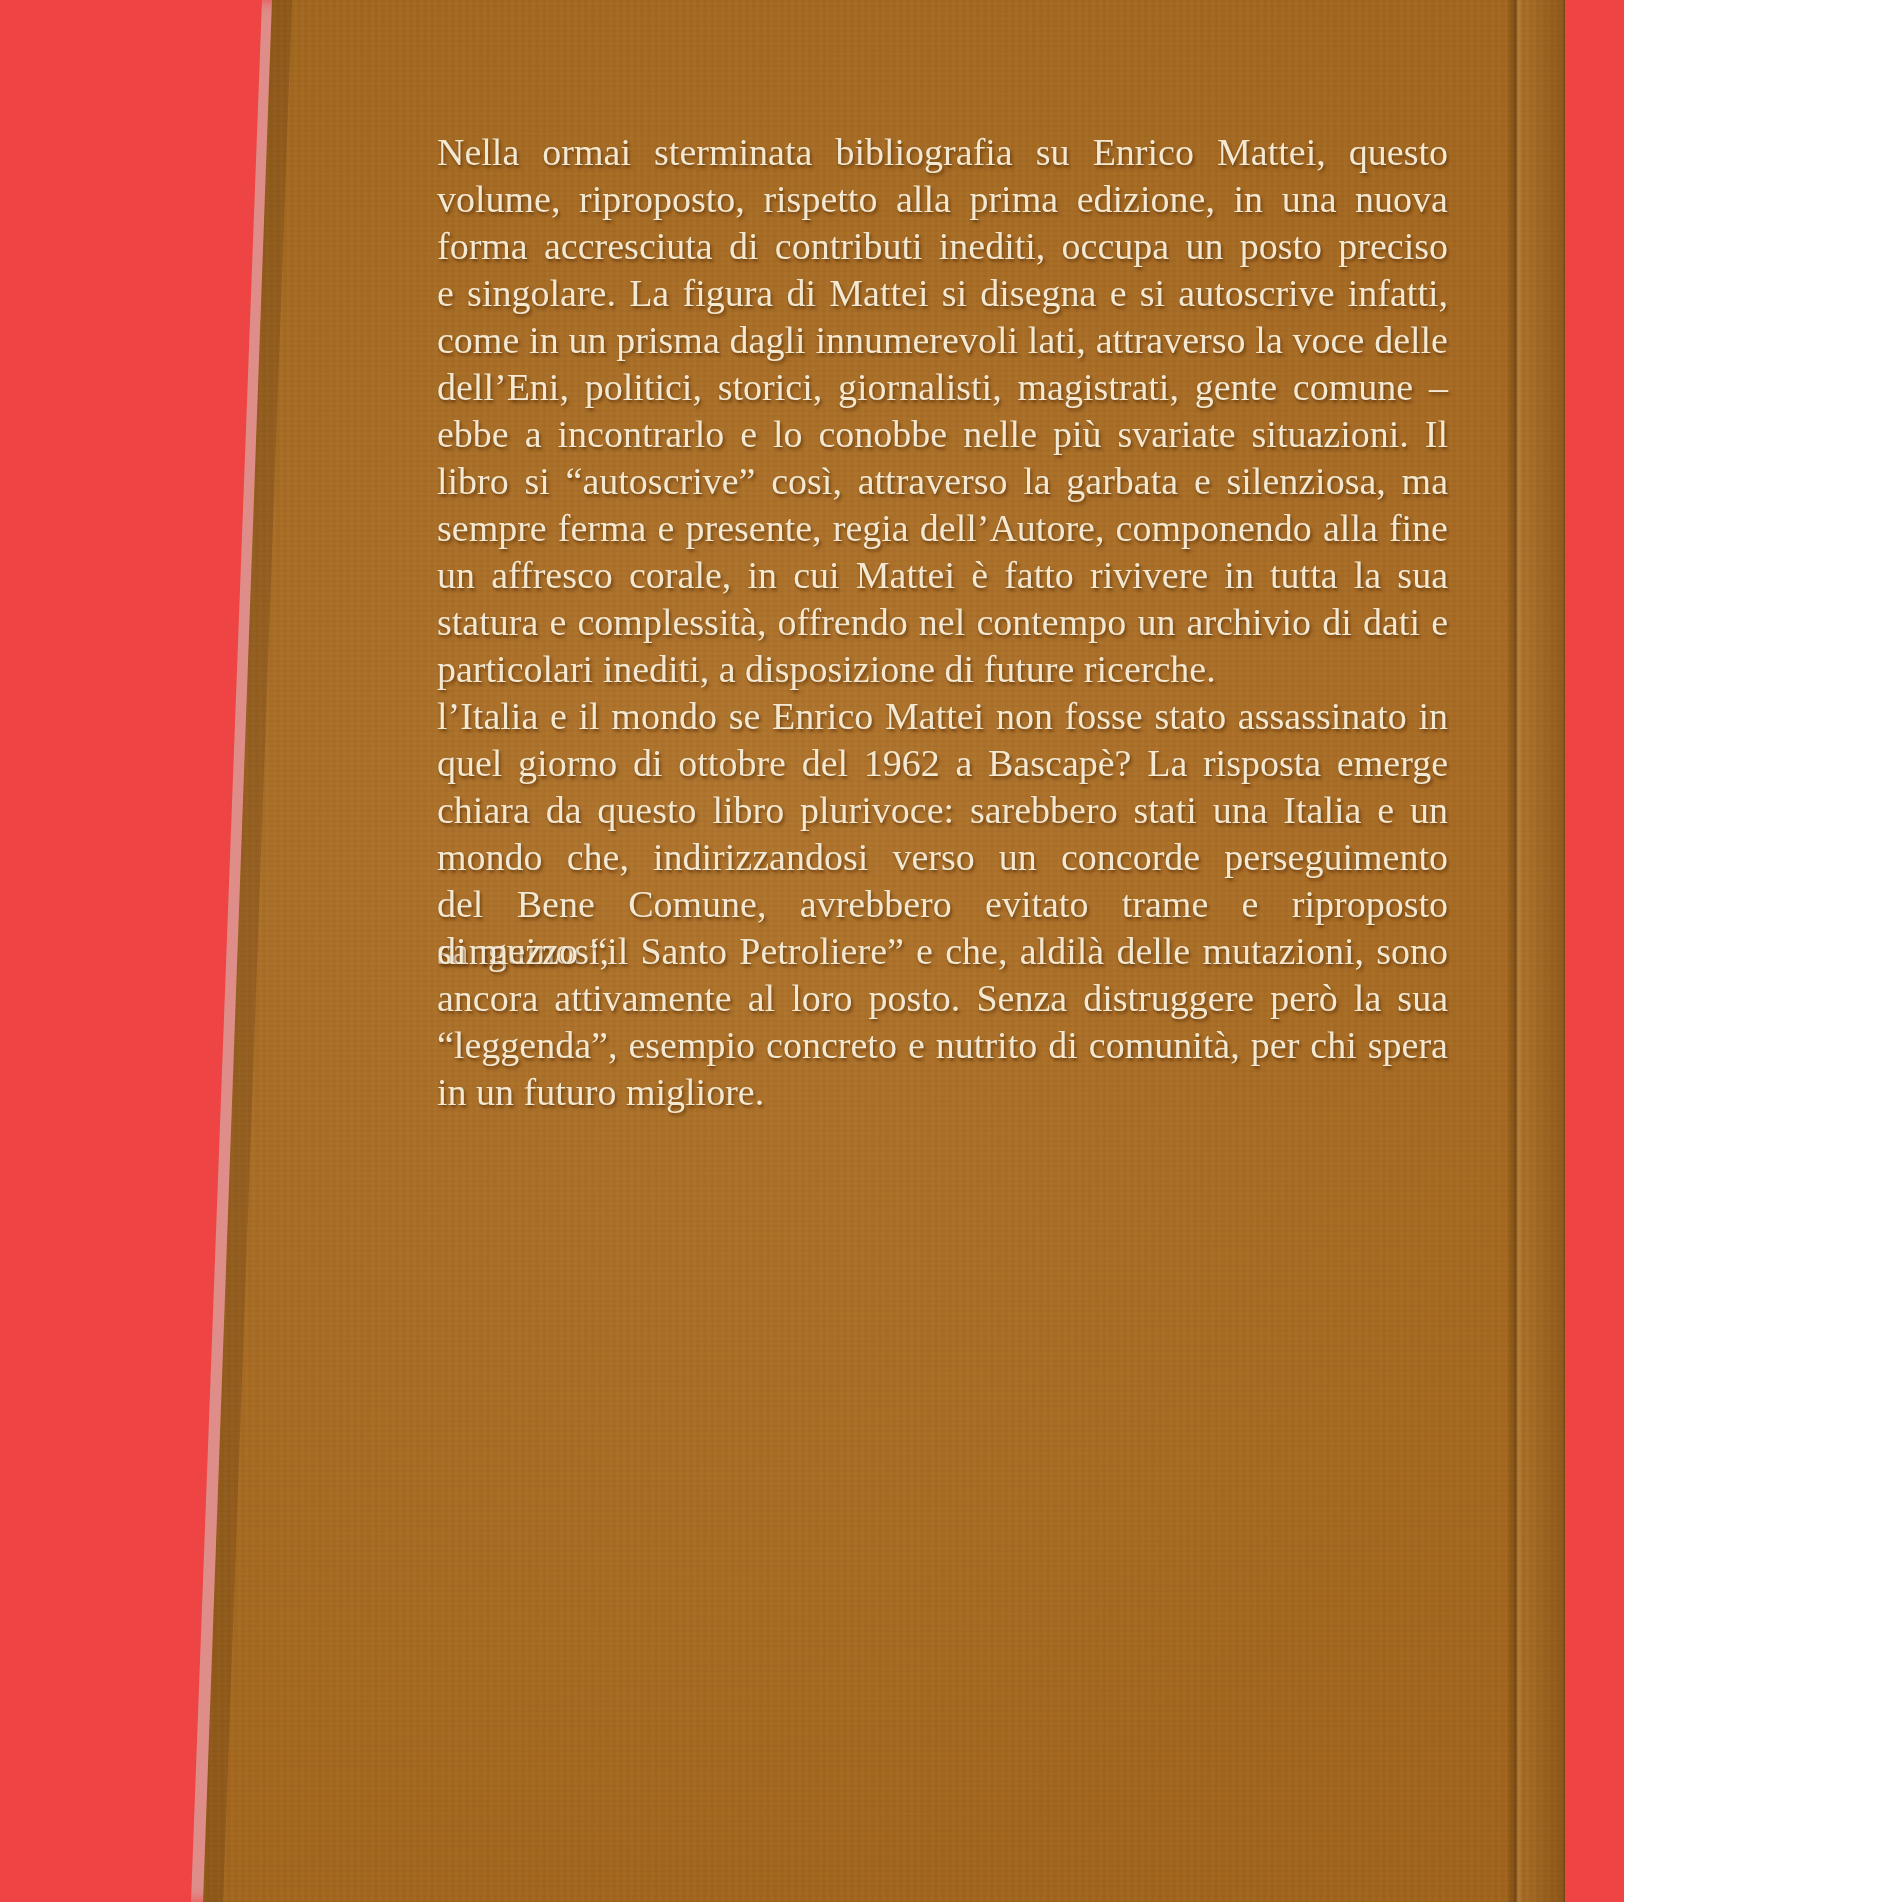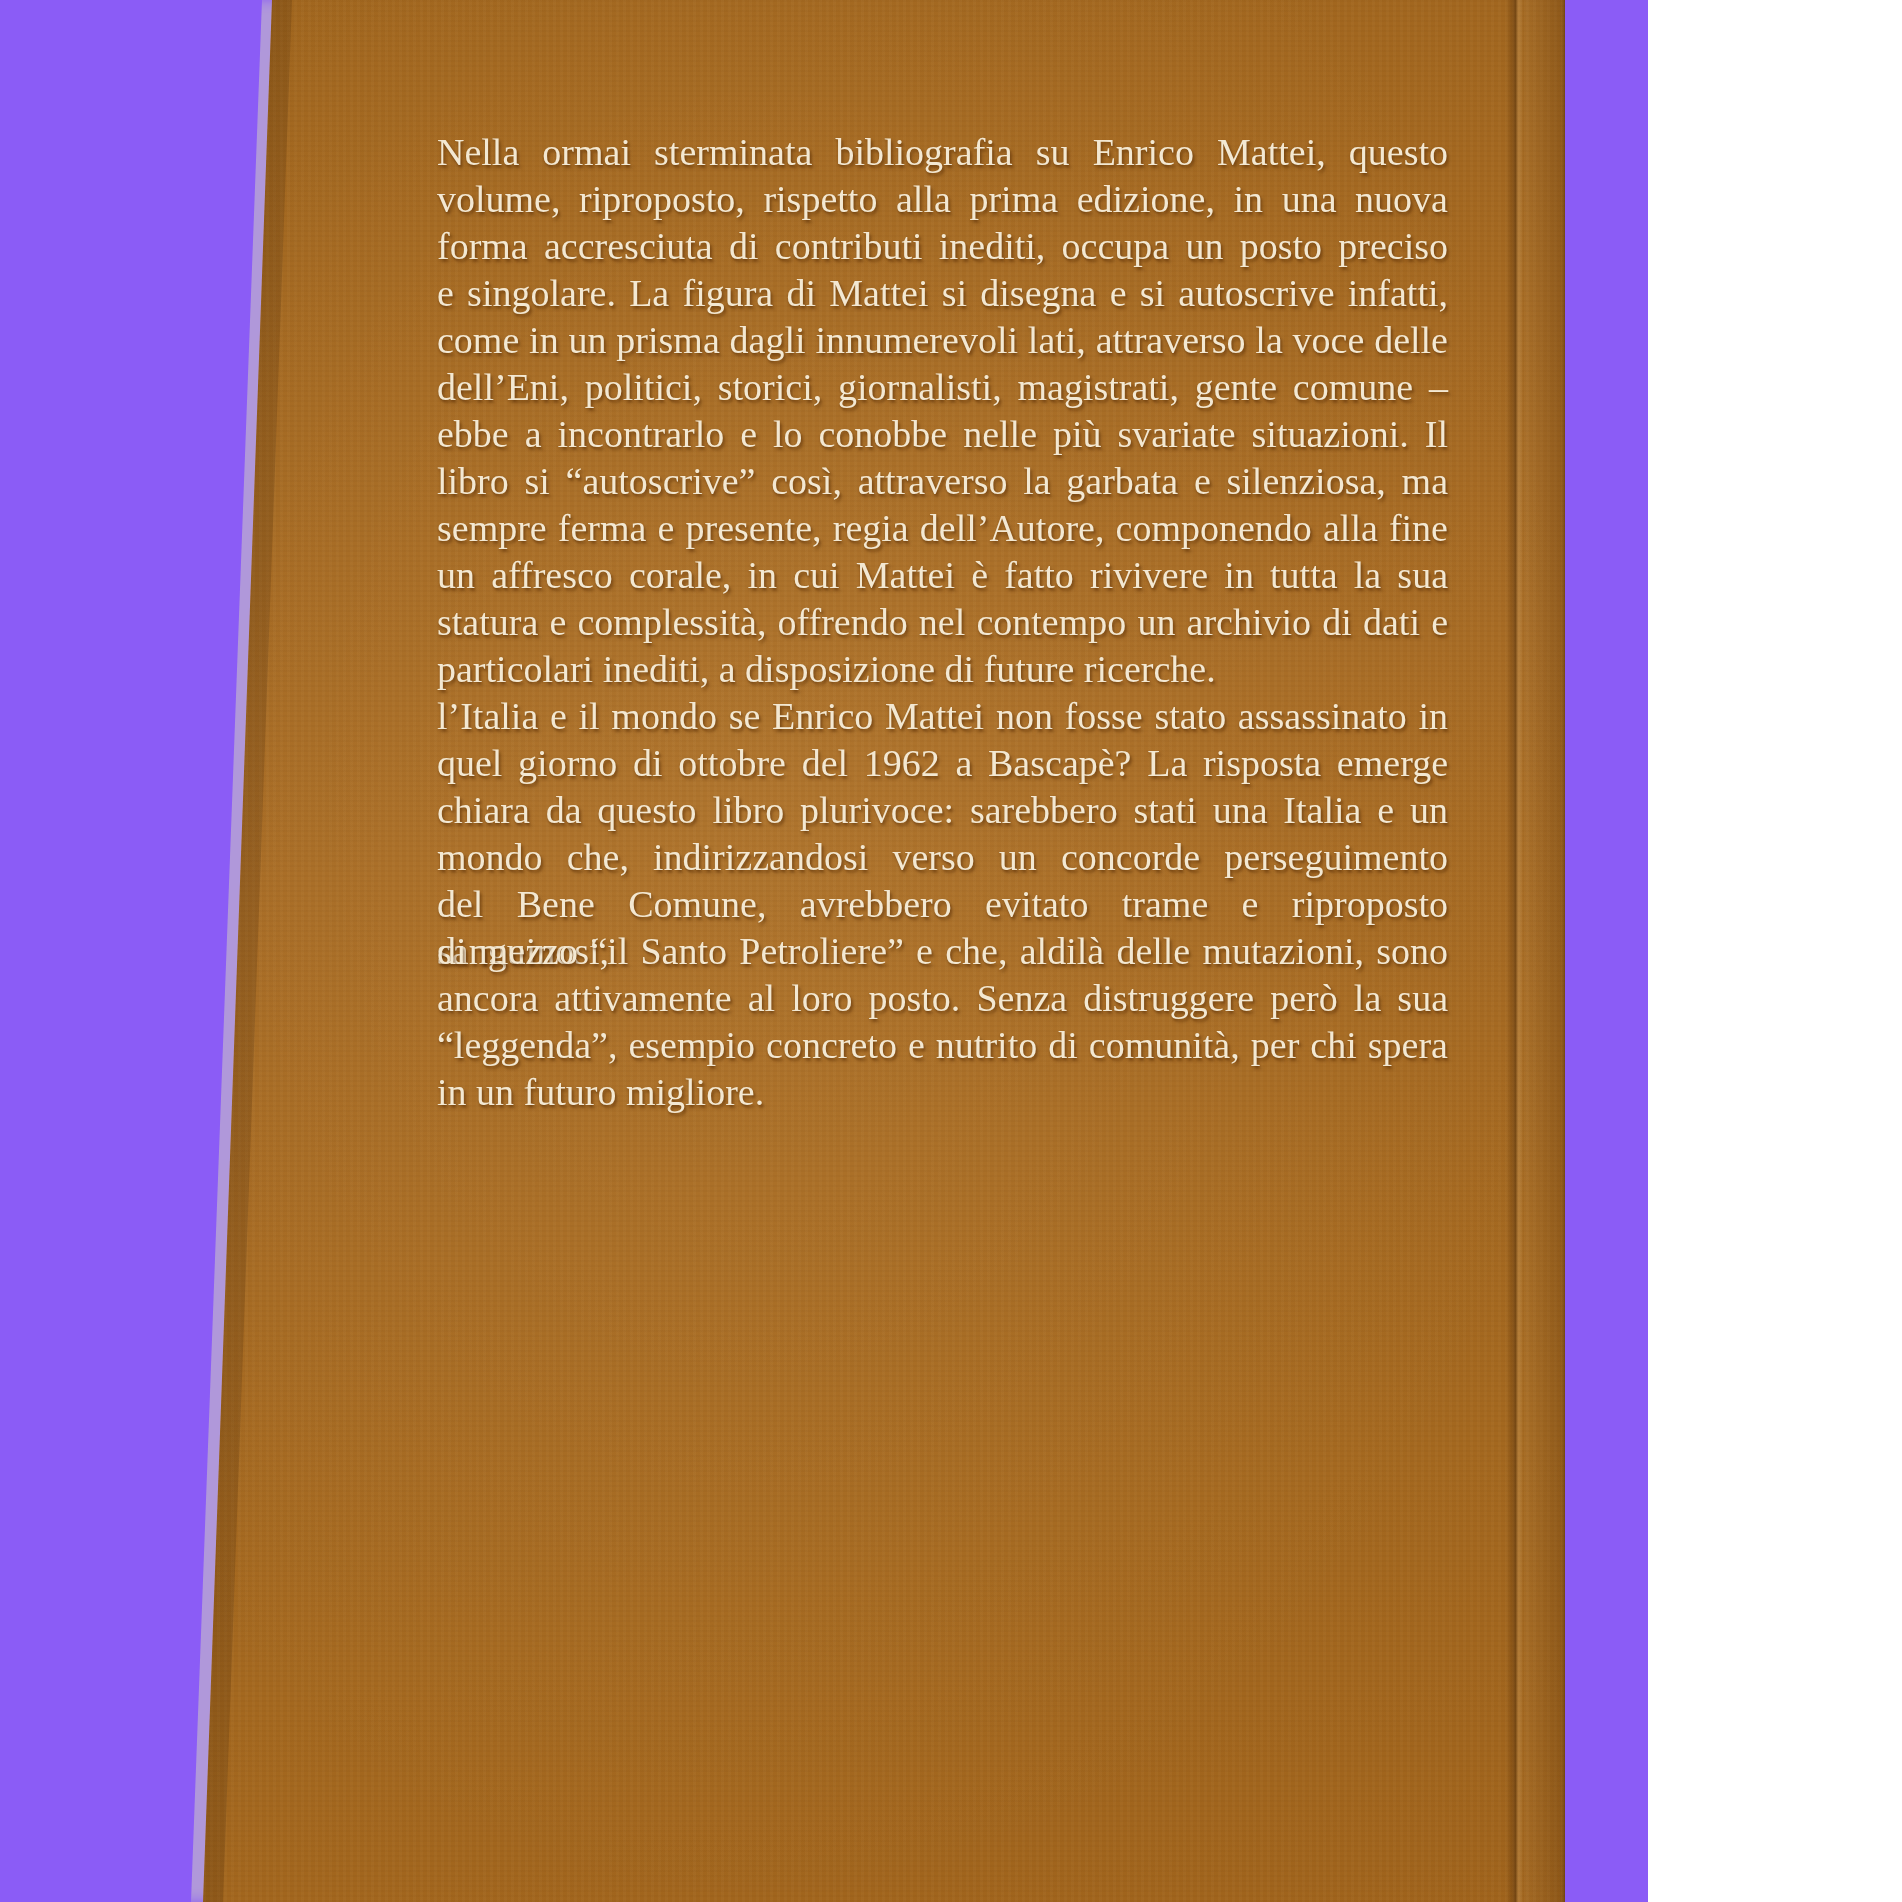--- a/index.html
+++ b/index.html
@@ -8,22 +8,21 @@
     width: 1902px;
     height: 1902px;
     background: #ffffff;
     overflow: hidden;
     font-family: "Liberation Serif", "DejaVu Serif", serif;
   }
   .canvas {
     position: relative;
     width: 1624px;
     height: 1902px;
-    background: #8b5cf6;
-    padding-left: 24px;
+    background: #ef4444;
   }
   
   .book-shadow {
     position: absolute;
     inset: 0;
     background: #cfcac3;
     clip-path: polygon(262px 0px, 282px 0px, 213px 1902px, 191px 1902px);
     filter: blur(7px);
     opacity: 0.55;
   }

